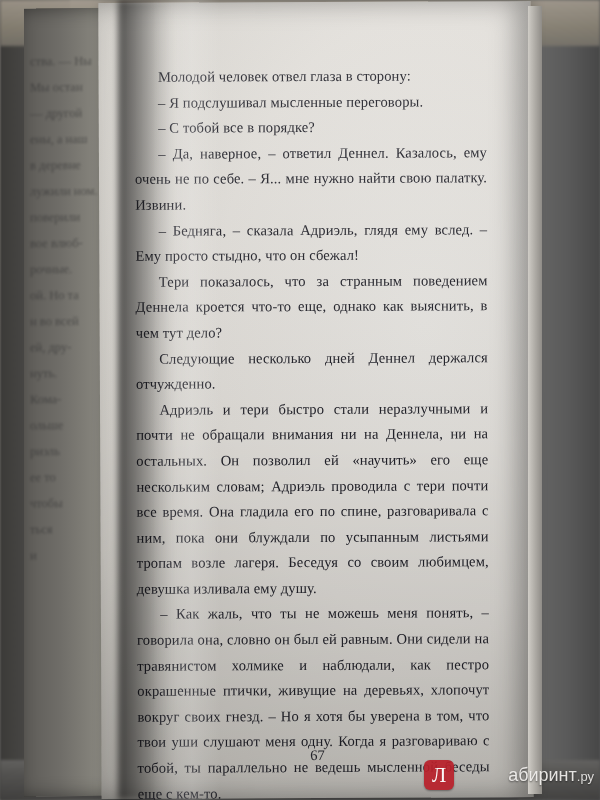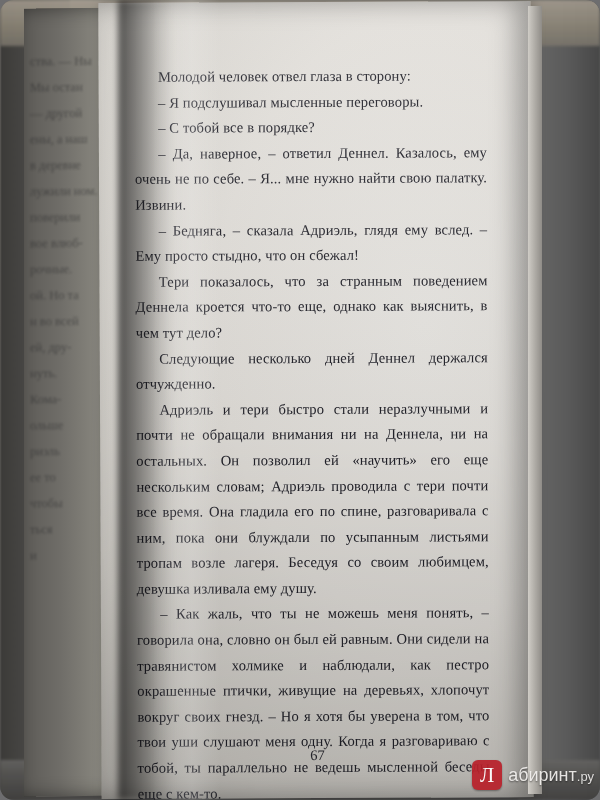--- a/index.html
+++ b/index.html
@@ -13,21 +13,20 @@
     background: #6d6d6f;
     font-family: "Liberation Serif", serif;
   }
   .photo {
     position: relative;
     width: 600px;
     height: 800px;
     overflow: hidden;
     background:
       linear-gradient(110deg, #8e8a84 0%, #7b7973 18%, #6a6a68 40%, #5d5e5d 70%, #57585a 100%);
-    border-radius: 14px;
   }
   
   .bg-dark-left {
     position: absolute;
     left: 0; top: 0;
     width: 70px; height: 800px;
     background: linear-gradient(90deg, #3b3a38 0%, #4e4d4a 55%, #6a6865 100%);
     filter: blur(1px);
   }
   .bg-dark-right {
@@ -163,20 +162,21 @@
     font-family: "Liberation Serif", serif;
     font-size: 21px;
     line-height: 1;
     box-shadow: 0 1px 2px rgba(0,0,0,.4);
   }
   .wm-text {
     color: #f2f0ee;
     font-family: "Liberation Sans", sans-serif;
     font-size: 18px;
     text-shadow: 0 1px 2px rgba(0,0,0,.55);
+    margin-left: 48px;
   }
   .wm-text .dom {
     font-size: 13px;
     opacity: .95;
   }
   
   .curve-hi {
     position: absolute;
     left: 150px;
     top: 0;

